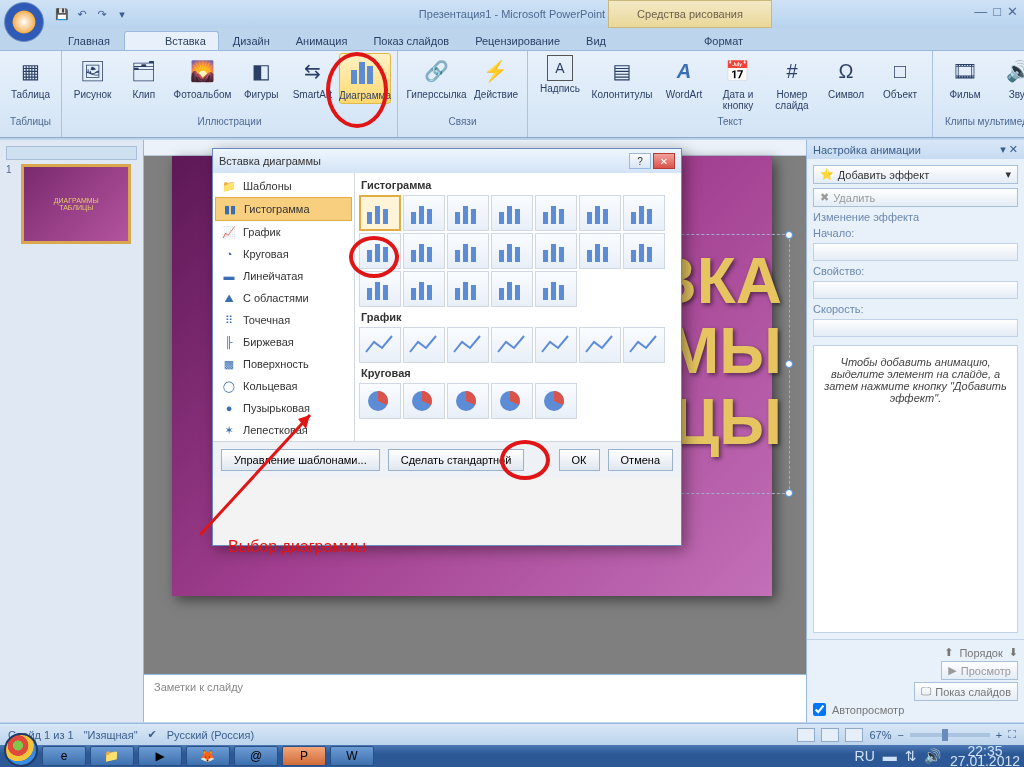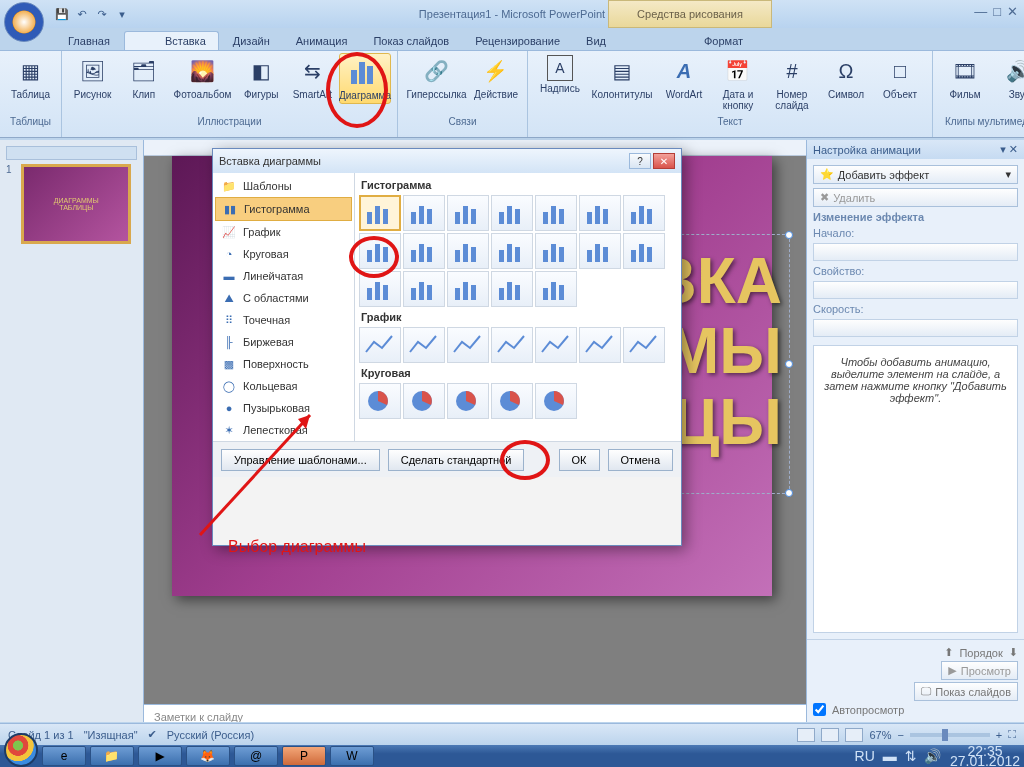--- a/index.html
+++ b/index.html
@@ -39,21 +39,21 @@
   .thumb-num{font-size:10px;color:#4d6a92;margin-right:4px;}
   .thumb-row{display:flex;align-items:flex-start;}
 
   .canvas-wrap { flex:1; background:#7f7f7f; position:relative; overflow:hidden; }
   .ruler-top{height:16px;background:#ecf2fa;border-bottom:1px solid #b9c9dc;}
   .slide { position:absolute; left:28px; top:16px; width:600px; height:440px; background:linear-gradient(135deg,#5d1856,#a13e8f 50%,#c370b8); box-shadow:4px 4px 12px rgba(0,0,0,.5); }
   .slide-text { position:absolute; right:-10px; top:90px; font-size:64px; font-weight:bold; color:#e6c560; text-shadow:2px 2px 4px rgba(0,0,0,.5); line-height:1.1; text-align:right;}
   .slide-sel{position:absolute;right:-18px;top:78px;width:260px;height:260px;border:1px dashed #9faeca;}
   .slide-sel i{position:absolute;width:8px;height:8px;background:#fff;border:1px solid #4d8de0;border-radius:50%;}
 
-  .notes { position:absolute; left:0; right:0; bottom:0; height:18px; background:#fff; border-top:1px solid #9bb9dc; padding:6px 10px; color:#888;}
+  .notes { position:absolute; left:0; right:0; bottom:0; height:48px; background:#fff; border-top:1px solid #9bb9dc; padding:6px 10px; color:#888;}
 
   .anim-pane { width:218px; background:#e8f0fa; border-left:1px solid #9bb9dc; display:flex; flex-direction:column; }
   .anim-title { background:linear-gradient(#d9e7f7,#c6dbf2); padding:3px 6px; color:#3b5d8c; display:flex; justify-content:space-between; align-items:center;}
   .anim-body { padding:6px; flex:1; display:flex; flex-direction:column; gap:4px; font-size:11px; color:#333;}
   .anim-btn { background:linear-gradient(#fefefe,#e4ecf6); border:1px solid #a9c0db; padding:2px 6px; display:flex; align-items:center; gap:4px;}
   .anim-btn.disabled{color:#999;}
   .anim-label{color:#6b88b0;}
   .anim-select{height:18px;background:linear-gradient(#fefefe,#e4ecf6);border:1px solid #c1d2e6;}
   .anim-help{background:#fff;border:1px solid #c1d2e6;padding:10px;font-style:italic;text-align:center;color:#444;margin-top:4px;flex:1;}
   .anim-foot{padding:4px 6px;border-top:1px solid #c1d2e6;}
@@ -284,21 +284,21 @@
     <div class="anim-body">
       <div class="anim-btn">
           <span>⭐</span>
           <span>Добавить эффект</span>
           <span style="margin-left:auto">▾</span>
         </div>
       <div class="anim-btn disabled">
           <span>✖</span>
           <span>Удалить</span>
         </div>
-      <div class="anim-label" style="font-weight:bold">Изменение эффекта</div>
+      <div class="anim-label" style="font-weight:normal">Изменение эффекта</div>
       <div class="anim-label">Начало:</div>
       <div class="anim-select"></div>
       <div class="anim-label">Свойство:</div>
       <div class="anim-select"></div>
       <div class="anim-label">Скорость:</div>
       <div class="anim-select"></div>
       <div class="anim-help">Чтобы добавить анимацию, выделите элемент на слайде, а затем нажмите кнопку "Добавить эффект".</div>
     </div>
     <div class="anim-foot">
       <div class="row">

